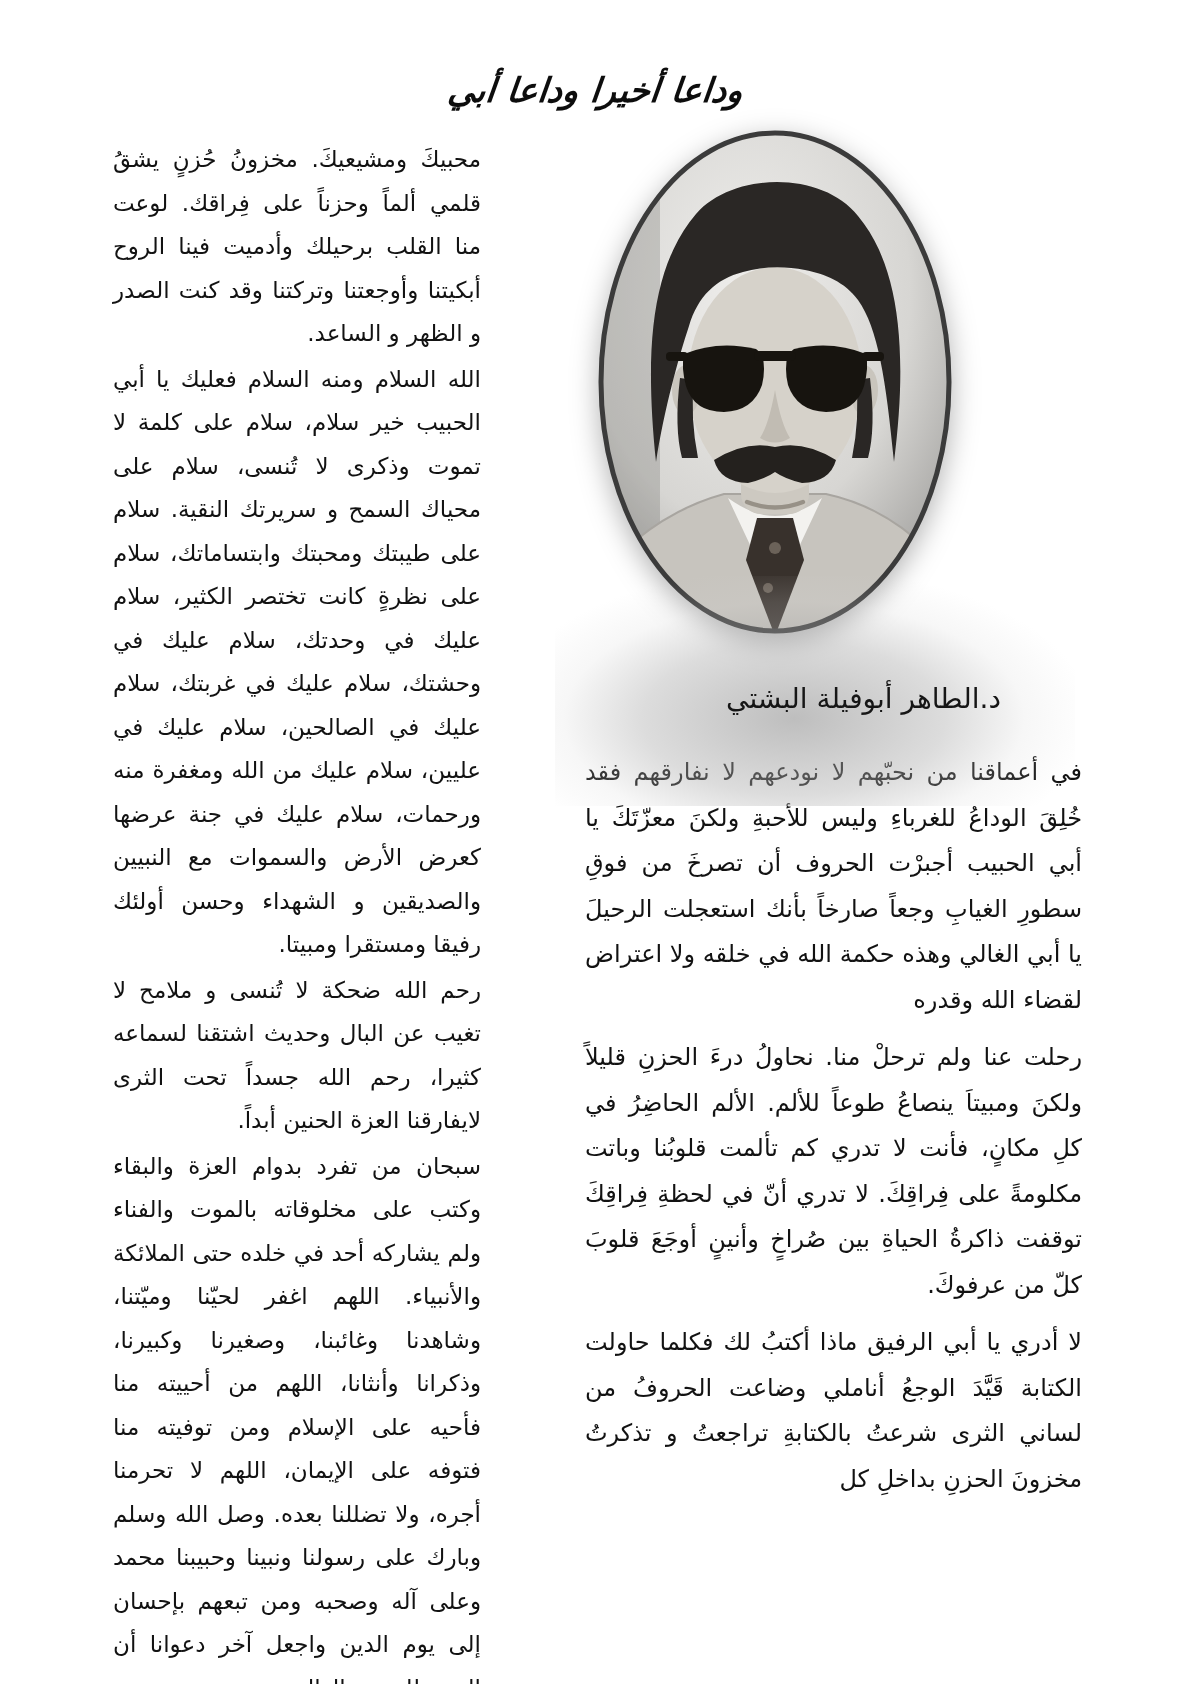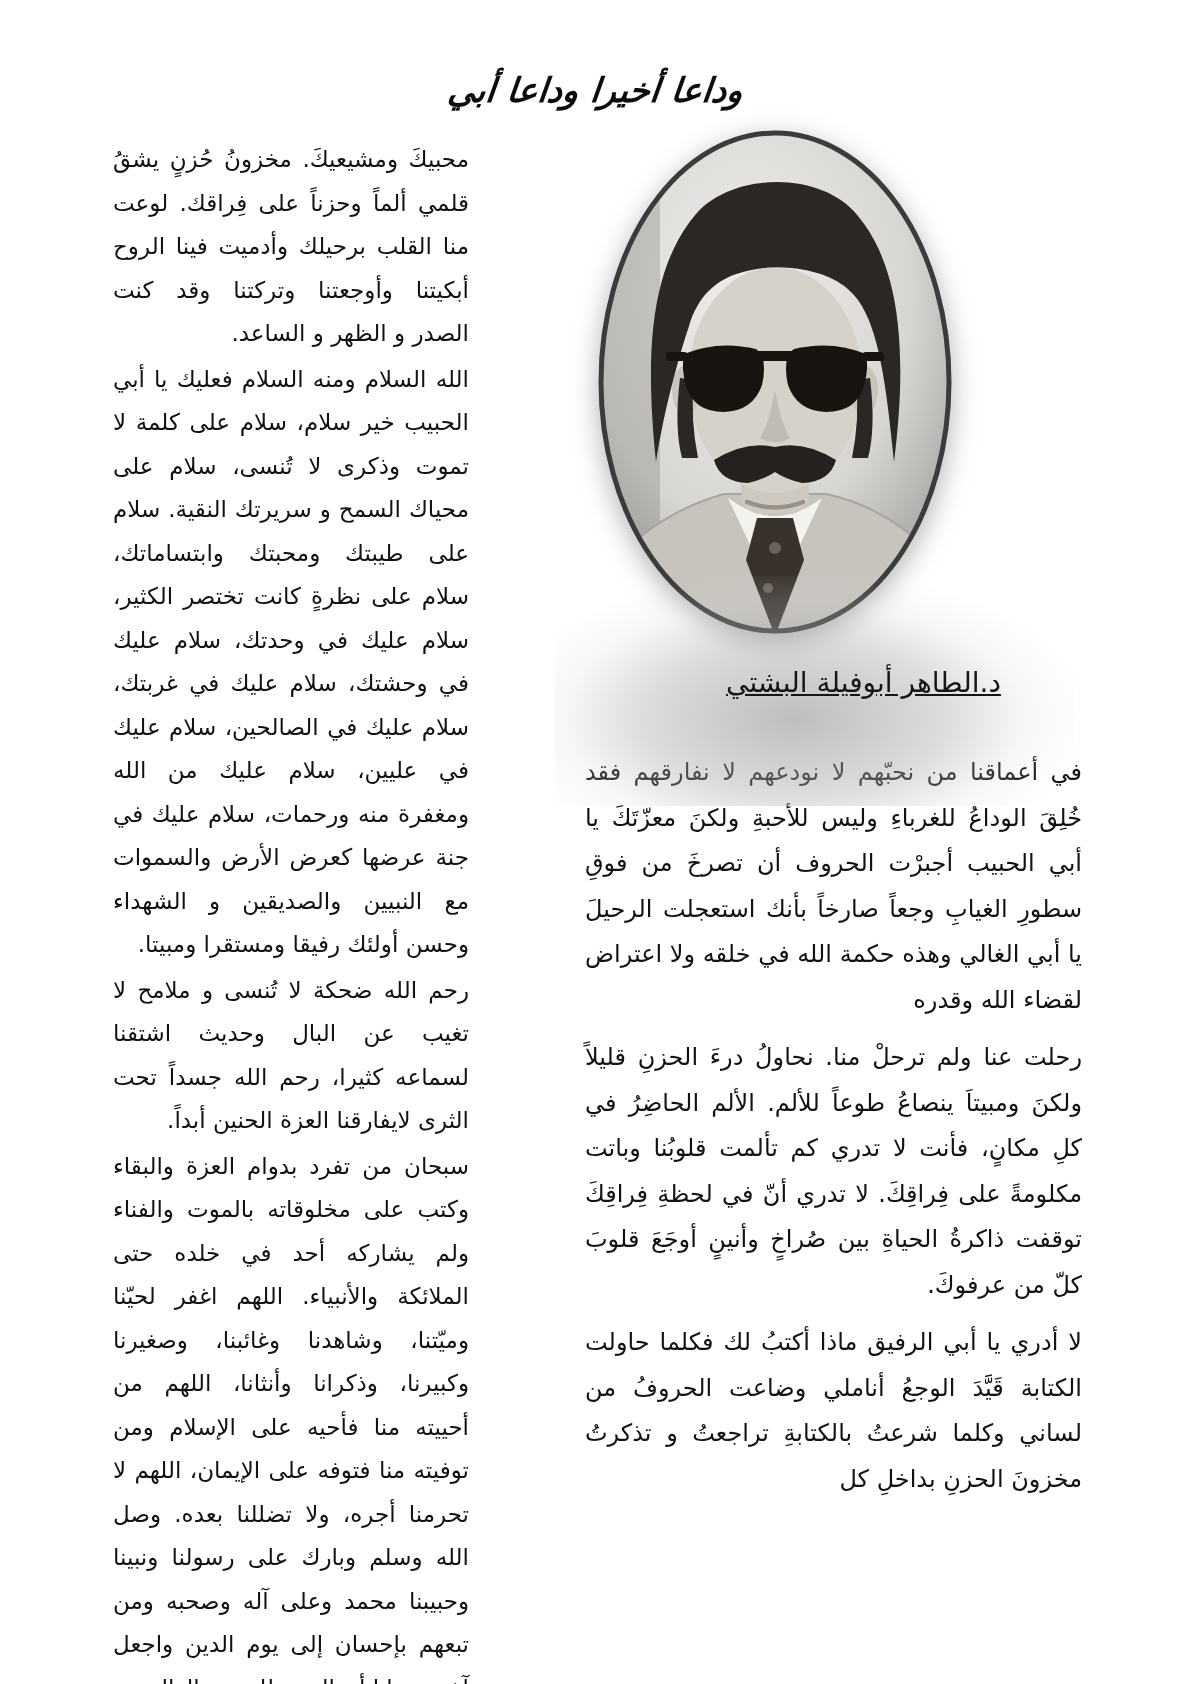--- a/index.html
+++ b/index.html
@@ -43,21 +43,21 @@
     left: 113px;
     width: 372px;
   }
   .body-text {
     direction: rtl;
     text-align: justify;
     font-size: 23px;
     line-height: 43.5px;
     color: #121212;
   }
-  .body-text p { margin: 0 16px 2px 0; }
+  .body-text p { margin: 0 4px 2px 0; }
   .col-right .body-text { font-size: 24px; line-height: 45.5px; }
   .col-right .body-text p { margin: 0 0 12px 0; }
 
   
   .photo-wrap {
     position: relative;
     width: 358px;
     height: 508px;
     margin-left: auto;
     margin-right: 128px; 
@@ -79,28 +79,27 @@
     height: 230px;
     background: radial-gradient(ellipse at 46% 62%,
       rgba(150,150,150,0.62) 0%,
       rgba(168,168,168,0.40) 38%,
       rgba(210,210,210,0.18) 58%,
       rgba(255,255,255,0) 75%);
     pointer-events: none;
   }
   .photo-caption {
     position: absolute;
-    top: 44px;
+    top: 60px;
     left: 0;
     width: 100%;
     text-align: center;
     transform: translateX(30px); 
     font-size: 28px;
     color: #161616;
-    text-decoration: underline;
   }
 </style>
 </head>
 <body>
 
 <div class="page">
 
   <div class="page-title">وداعا أخيرا وداعا أبي</div>
 
   <div class="col-right">
@@ -163,21 +162,21 @@
     </div>
 
     <div class="caption-area">
       <div class="caption-blob"></div>
       <div class="photo-caption">د.الطاهر أبوفيلة البشتي</div>
     </div>
 
     <div class="body-text">
       <p>في أعماقنا من نحبّهم لا نودعهم لا نفارقهم فقد خُلِقَ الوداعُ للغرباءِ وليس للأحبةِ ولكنَ معزّتَكَ يا أبي الحبيب أجبرْت الحروف أن تصرخَ من فوقِ سطورِ الغيابِ وجعاً صارخاً بأنك استعجلت الرحيلَ يا أبي الغالي وهذه حكمة الله في خلقه ولا اعتراض لقضاء الله وقدره</p>
       <p>رحلت عنا ولم ترحلْ منا. نحاولُ درءَ الحزنِ قليلاً ولكنَ ومبيتاَ ينصاعُ طوعاً للألم. الألم الحاضِرُ في كلِ مكانٍ، فأنت لا تدري كم تألمت قلوبُنا وباتت مكلومةً على فِراقِكَ. لا تدري أنّ في لحظةِ فِراقِكَ توقفت ذاكرةُ الحياةِ بين صُراخٍ وأنينٍ أوجَعَ قلوبَ كلّ من عرفوكَ.</p>
-      <p>لا أدري يا أبي الرفيق ماذا أكتبُ لك فكلما حاولت الكتابة قَيَّدَ الوجعُ أناملي وضاعت الحروفُ من لساني وكلما شرعتُ بالكتابةِ تراجعتُ و تذكرتُ مخزونَ الحزنِ بداخلِ كل</p>
+      <p>لا أدري يا أبي الرفيق ماذا أكتبُ لك فكلما حاولت الكتابة قَيَّدَ الوجعُ أناملي وضاعت الحروفُ من لساني الثرى شرعتُ بالكتابةِ تراجعتُ و تذكرتُ مخزونَ الحزنِ بداخلِ كل</p>
     </div>
   </div>
 
   <div class="col-left">
     <div class="body-text">
       <p>محبيكَ ومشيعيكَ. مخزونُ حُزنٍ يشقُ قلمي ألماً وحزناً على فِراقك. لوعت منا القلب برحيلك وأدميت فينا الروح أبكيتنا وأوجعتنا وتركتنا وقد كنت الصدر و الظهر و الساعد.</p>
       <p>الله السلام ومنه السلام فعليك يا أبي الحبيب خير سلام، سلام على كلمة لا تموت وذكرى لا تُنسى، سلام على محياك السمح و سريرتك النقية. سلام على طيبتك ومحبتك وابتساماتك،  سلام على نظرةٍ كانت تختصر الكثير، سلام عليك في وحدتك، سلام عليك في وحشتك، سلام عليك في غربتك، سلام عليك في الصالحين، سلام عليك في عليين، سلام عليك من الله ومغفرة منه ورحمات، سلام عليك في جنة عرضها كعرض الأرض والسموات مع النبيين والصديقين و الشهداء وحسن أولئك رفيقا ومستقرا ومبيتا.</p>
       <p>رحم الله ضحكة لا تُنسى و ملامح لا تغيب عن البال وحديث اشتقنا لسماعه كثيرا، رحم الله جسداً تحت الثرى لايفارقنا العزة الحنين أبداً.</p>
       <p>سبحان من تفرد بدوام العزة والبقاء وكتب على مخلوقاته بالموت والفناء ولم يشاركه أحد في خلده حتى الملائكة والأنبياء. اللهم اغفر لحيّنا وميّتنا، وشاهدنا وغائبنا، وصغيرنا وكبيرنا، وذكرانا وأنثانا، اللهم من أحييته منا فأحيه على الإسلام ومن توفيته منا فتوفه على الإيمان، اللهم لا تحرمنا أجره، ولا تضللنا بعده. وصل الله وسلم وبارك على رسولنا ونبينا وحبيبنا محمد وعلى آله وصحبه ومن تبعهم بإحسان إلى يوم الدين واجعل آخر دعوانا أن الحمد لله رب العالمين.</p>
     </div>

